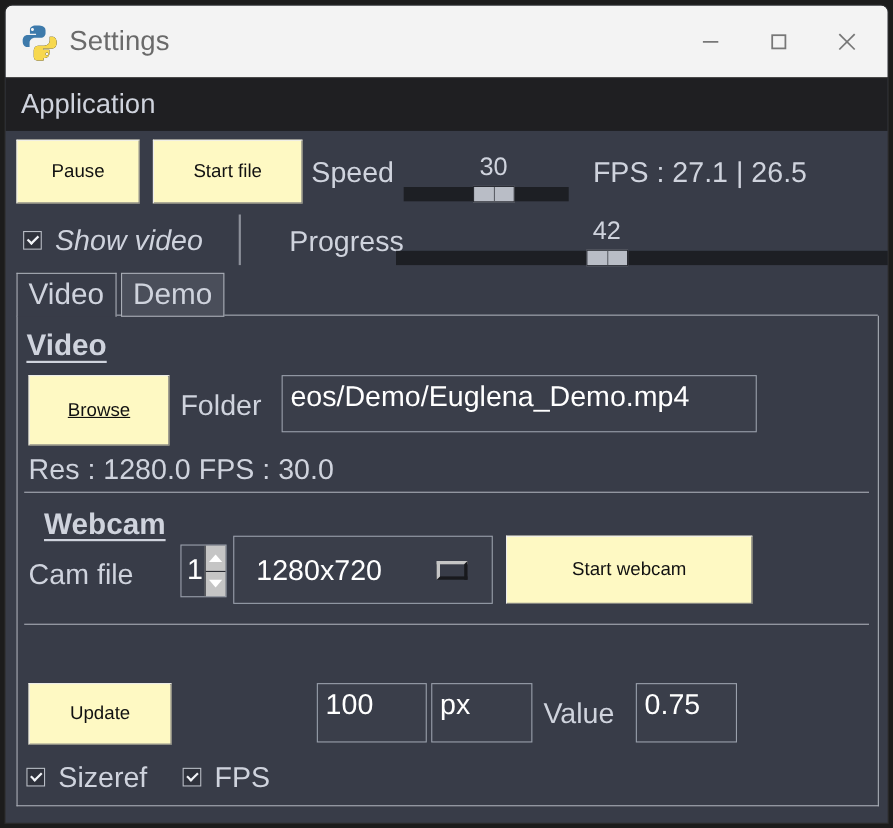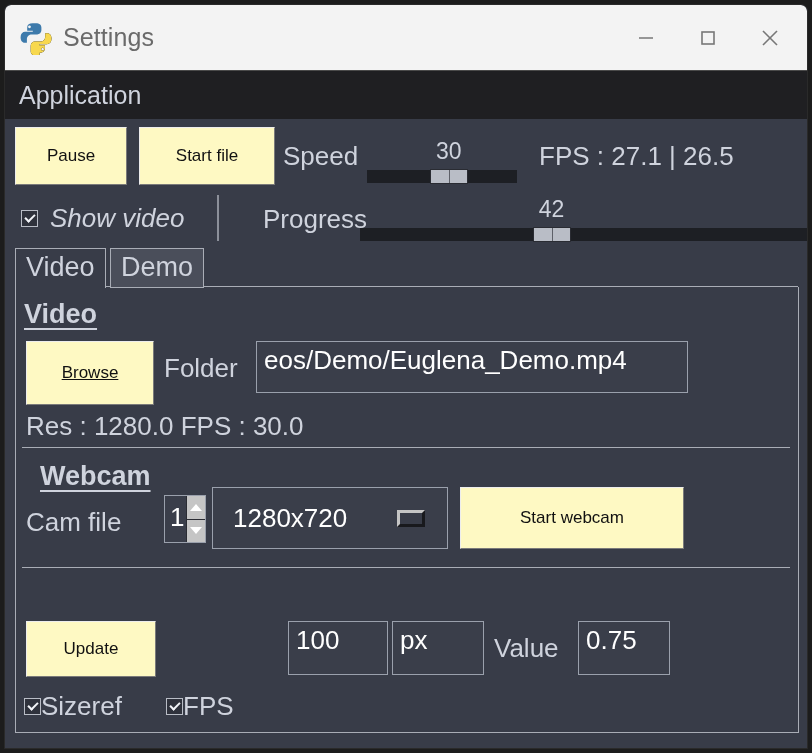--- a/index.html
+++ b/index.html
@@ -326,21 +326,21 @@
 
   #btn-update  { position: absolute; left: 10px; top: 334px; width: 130px; height: 56px; }
   #lbl-distance{ position: absolute; left: 148px; top: 348px; }
   #fld-distance{ position: absolute; left: 272px; top: 334px; width: 100px; height: 54px; }
   #fld-unit    { position: absolute; left: 376px; top: 334px; width: 92px; height: 54px; }
   #lbl-value   { position: absolute; left: 478px; top: 348px; }
   #fld-value   { position: absolute; left: 562px; top: 334px; width: 92px; height: 54px; }
 
   #cb-sizeref { position: absolute; left: 8px; top: 406px; }
   #cb-fps     { position: absolute; left: 150px; top: 406px; }
-  #cb-sizeref .lbl, #cb-fps .lbl { }
+  #cb-sizeref .lbl, #cb-fps .lbl { margin-left: 12px; }
 </style>
 </head>
 <body>
 
 <div id="window">
 
   <div id="titlebar">
     <svg id="app-icon" viewBox="0 0 34 34">
       <path d="M13.5 2.2c-3.1 0-5.3 1.4-5.3 4.2v3.3h5.6v1.1H6.2c-2.6 0-4.6 1.9-4.6 5.4 0 3.2 1.5 5.5 4.1 5.5h2.2v-3.6c0-2.7 2.2-4.7 4.9-4.7h5.4c2.3 0 4.2-1.8 4.2-4.1V6.4c0-2.3-1.8-3.7-4.2-4.1-1.6-.1-3.2-.2-4.7-.1zm-3 2.2c.8 0 1.4.6 1.4 1.4s-.6 1.4-1.4 1.4-1.4-.6-1.4-1.4.6-1.4 1.4-1.4z" fill="#3d7aab"></path>
       <path d="M20.6 31.8c3.1 0 5.3-1.4 5.3-4.2v-3.3h-5.6v-1.1h7.6c2.6 0 4.6-1.9 4.6-5.4 0-3.2-1.5-5.5-4.1-5.5h-2.2v3.6c0 2.7-2.2 4.7-4.9 4.7h-5.4c-2.3 0-4.2 1.8-4.2 4.1v5.9c0 2.3 1.8 3.7 4.2 4.1 1.6.1 3.2.2 4.7.1zm3-2.2c-.8 0-1.4-.6-1.4-1.4s.6-1.4 1.4-1.4 1.4.6 1.4 1.4-.6 1.4-1.4 1.4z" fill="#ffd champ"></path>

